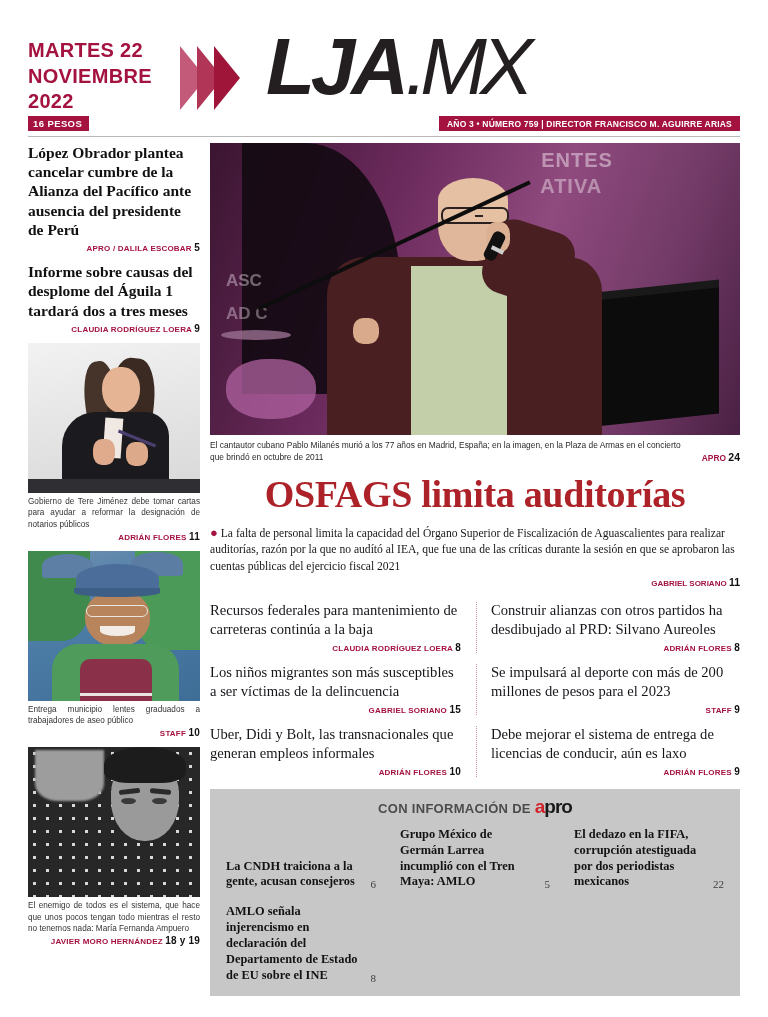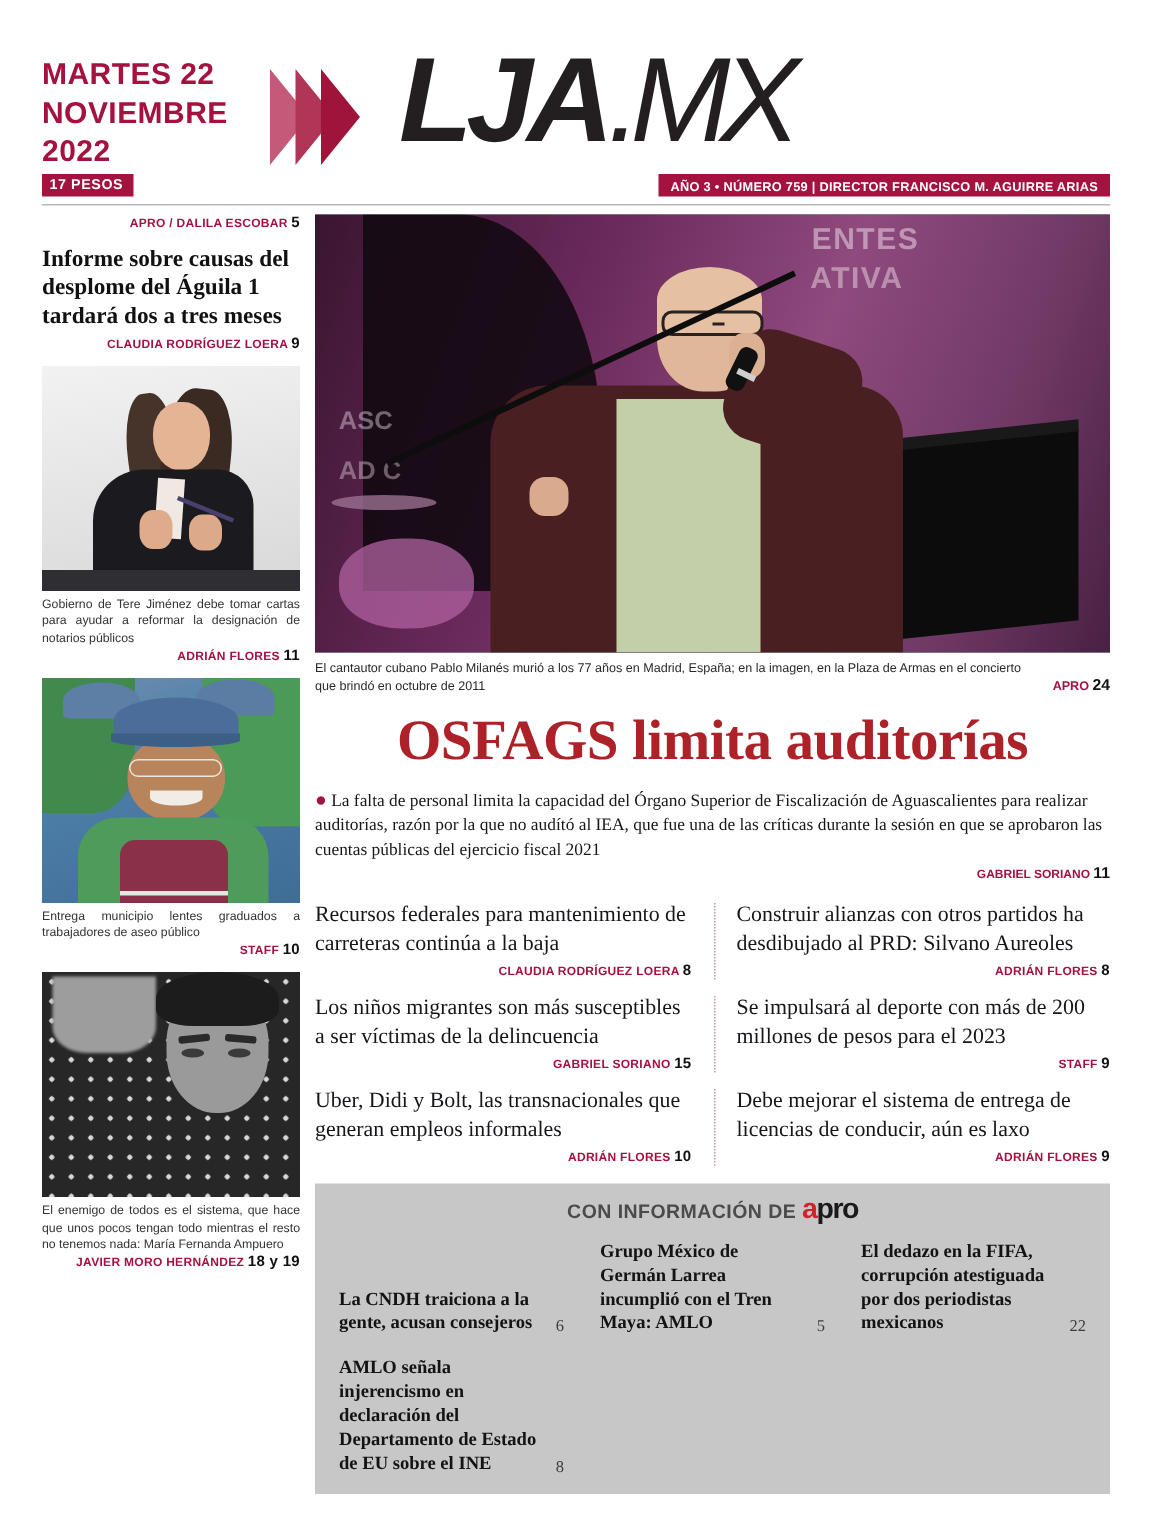--- a/index.html
+++ b/index.html
@@ -351,29 +351,30 @@
       <div>2022</div>
     </div>
     <div class="logo-area">
       <div class="chev-wrap">
         <span class="chev c1"></span>
           <span class="chev c2"></span>
           <span class="chev c3"></span>
       </div>
       <div class="wordmark"><span>LJA</span><span class="mx">.MX</span></div>
     </div>
-    <div class="price">17 PESOS</div>
+    <div class="price">16 PESOS</div>
     <div class="issueline">AÑO 3 • NÚMERO 759 | DIRECTOR FRANCISCO M. AGUIRRE ARIAS</div>
   </div>
   <div class="rule-top"></div>
 
   <div class="body-grid">
 
     <div class="col-left">
 
+      <div class="lh">López Obrador plantea cancelar cumbre de la Alianza del Pacífico ante ausencia del presidente de Perú</div>
       <div class="byline">
         <span class="sc">APRO / DALILA ESCOBAR</span>
         <span class="pg">5</span>
       </div>
 
       <div class="lh">Informe sobre causas del desplome del Águila 1 tardará dos a tres meses</div>
       <div class="byline">
         <span class="sc">CLAUDIA RODRÍGUEZ LOERA</span>
         <span class="pg">9</span>
       </div>

